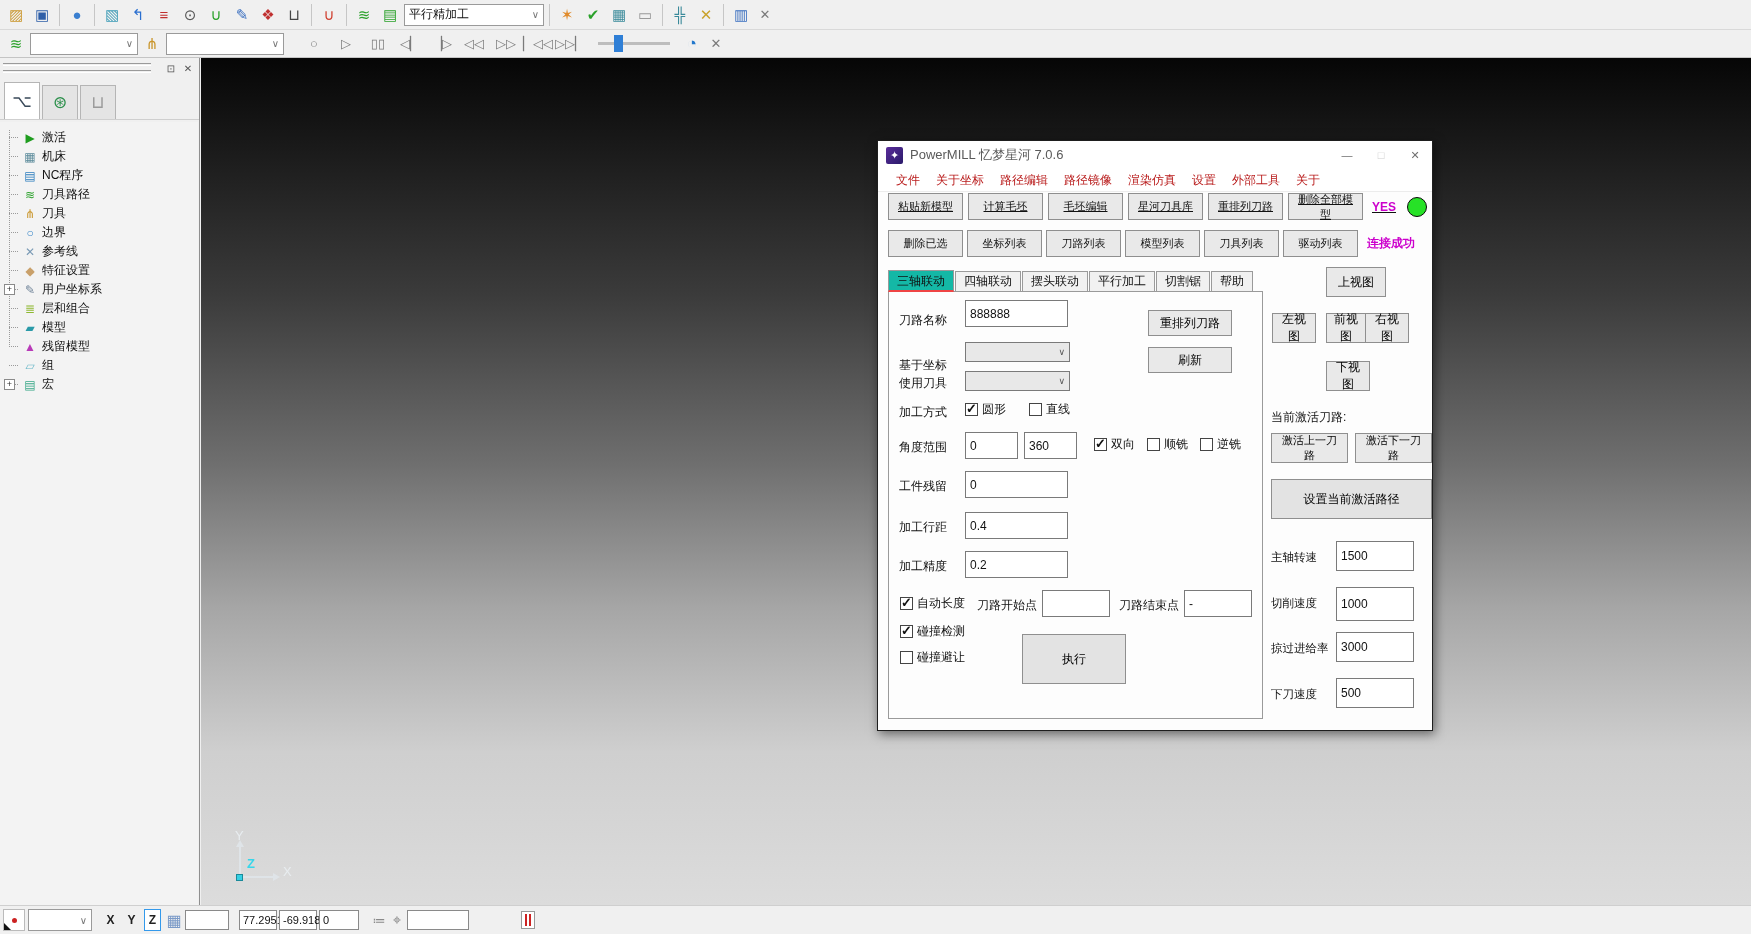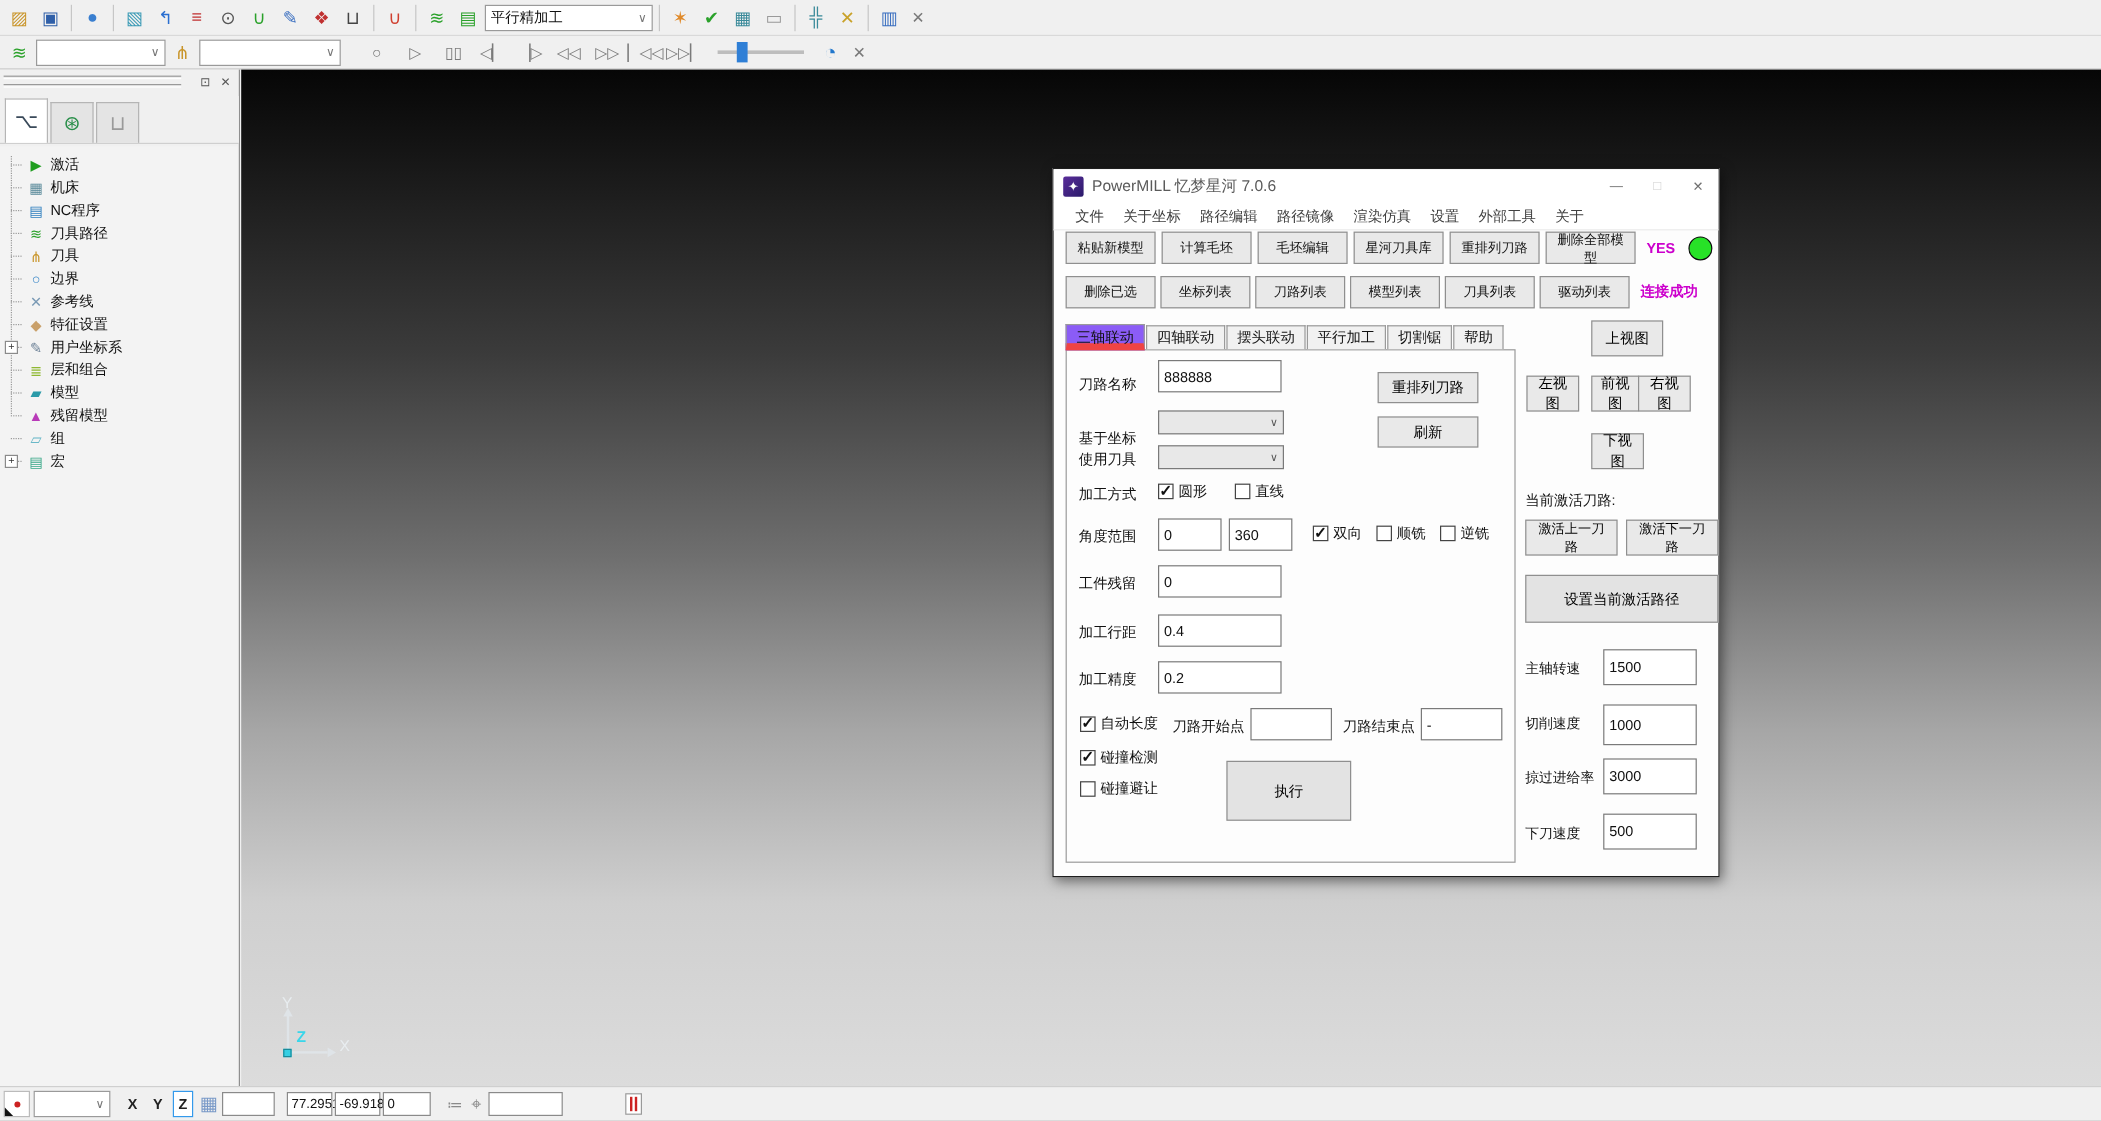--- a/index.html
+++ b/index.html
@@ -54,30 +54,30 @@
   .dialog{position:absolute;left:877px;top:140px;width:556px;height:591px;background:#fdfdfd;
           border:1px solid #1e1e1e;box-shadow:2px 3px 10px rgba(0,0,0,.5);}
   .dtitle{height:28px;display:flex;align-items:center;padding-left:8px;background:#fff;}
   .dticon{width:17px;height:17px;background:linear-gradient(135deg,#5a2d9a,#2a1a6a);color:#fff;font-size:11px;
           display:flex;align-items:center;justify-content:center;margin-right:7px;border-radius:2px;}
   .dtext{font-size:13px;color:#5a5a5a;}
   .dwbtns{margin-left:auto;display:flex;height:100%;}
   .dwb{width:34px;display:flex;align-items:center;justify-content:center;font-size:11px;color:#707070;}
   .dwb.max{color:#cfcfcf;}
   .dmenu{height:23px;display:flex;align-items:center;padding-left:10px;gap:0;background:#fff;border-bottom:1px solid #ececec;}
-  .mitem{font-size:12px;color:#404040;padding:0 8px;}
+  .mitem{font-size:12px;color:#b91c1c;padding:0 8px;}
   .drow{position:absolute;left:10px;display:flex;gap:5px;align-items:center;}
-  .r1{top:52px;} .r2{top:89px;}
+  .r1{top:52px;text-decoration:underline;} .r2{top:89px;}
   .abtn{width:75px;height:27px;background:#e9e9e9;border:1px solid #8f8f8f;font-size:11px;color:#111;
         display:flex;align-items:center;justify-content:center;font-family:"Liberation Sans",sans-serif;}
   .magenta{font-size:12px;font-weight:bold;margin-left:4px;white-space:nowrap;}
   .gcirc{width:20px;height:20px;border-radius:50%;border:1px solid #0a0a0a;margin-left:6px;}
   .tabrow{position:absolute;left:10px;top:129px;display:flex;align-items:flex-end;z-index:2;}
   .dtab{height:20px;line-height:19px;padding:0 8px;font-size:12px;background:#f1f1f1;border:1px solid #9a9a9a;border-bottom:none;margin-right:1px;}
-  .dtab.active{height:22px;line-height:21px;background:#8b5cf6;margin-bottom:-1px;border-bottom:6px solid #ef4444;}
+  .dtab.active{height:22px;line-height:21px;background:#14b8a6;margin-bottom:-1px;border-bottom:2px solid #ef4444;}
   .panel{position:absolute;left:10px;top:150px;width:375px;height:428px;border:1px solid #9a9a9a;background:#fdfdfd;}
   .plabel{position:absolute;font-size:12px;color:#111;white-space:nowrap;}
   .pinput{position:absolute;border:1px solid #7a7a7a;background:#fff;font-size:12px;padding:0 4px;
           font-family:"Liberation Sans",sans-serif;color:#111;}
   .pcombo{position:absolute;height:20px;background:#e8e8e8;border:1px solid #7a7a7a;display:flex;align-items:center;}
   .pcombo .chev{margin-left:auto;font-size:9px;color:#555;padding-right:4px;}
   .pbtn{position:absolute;background:#e9e9e9;border:1px solid #8f8f8f;font-size:12px;display:flex;align-items:center;justify-content:center;}
   .cb{position:absolute;display:flex;align-items:center;gap:4px;font-size:12px;}
   .cbbox{width:13px;height:13px;background:#fff;border:1px solid #444;position:relative;}
   .cb.checked .cbbox::after{content:"✓";position:absolute;left:0px;top:-3px;font-size:13px;font-weight:bold;color:#111;}

